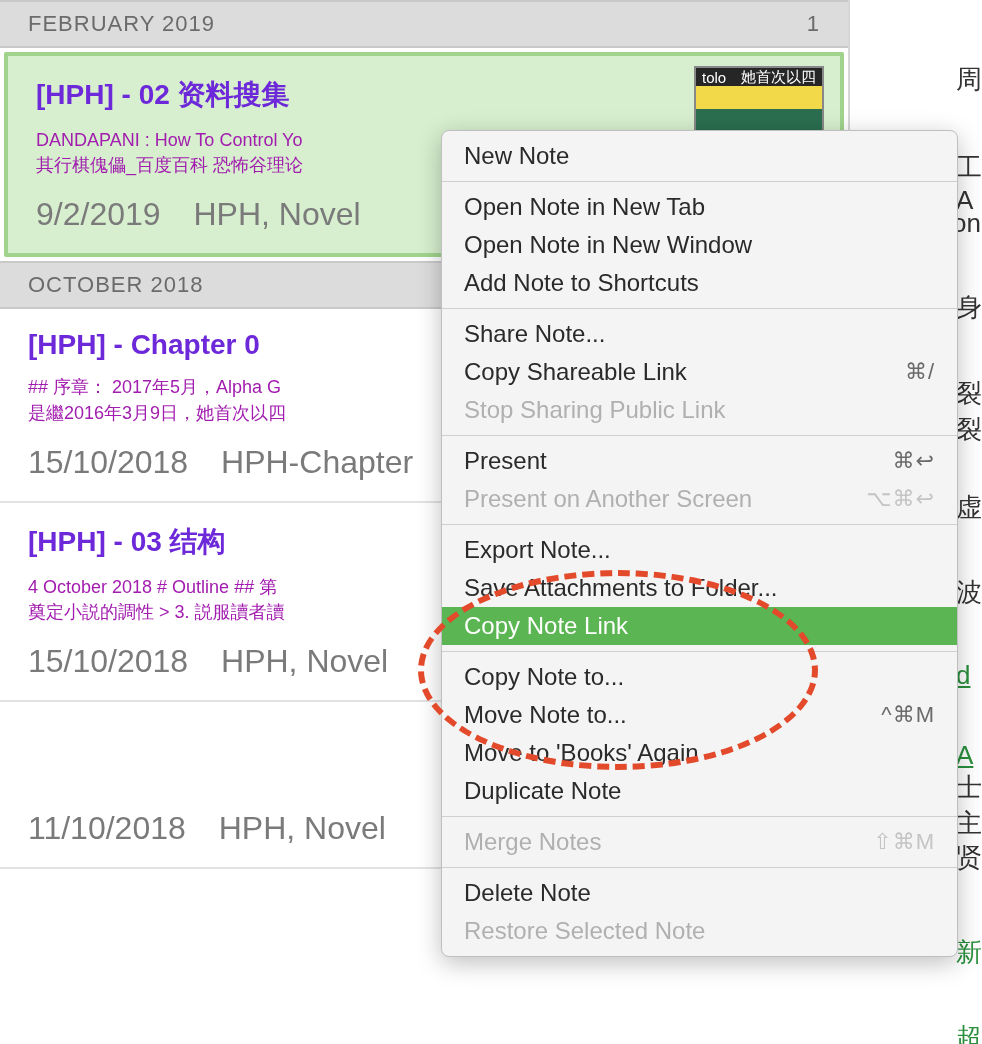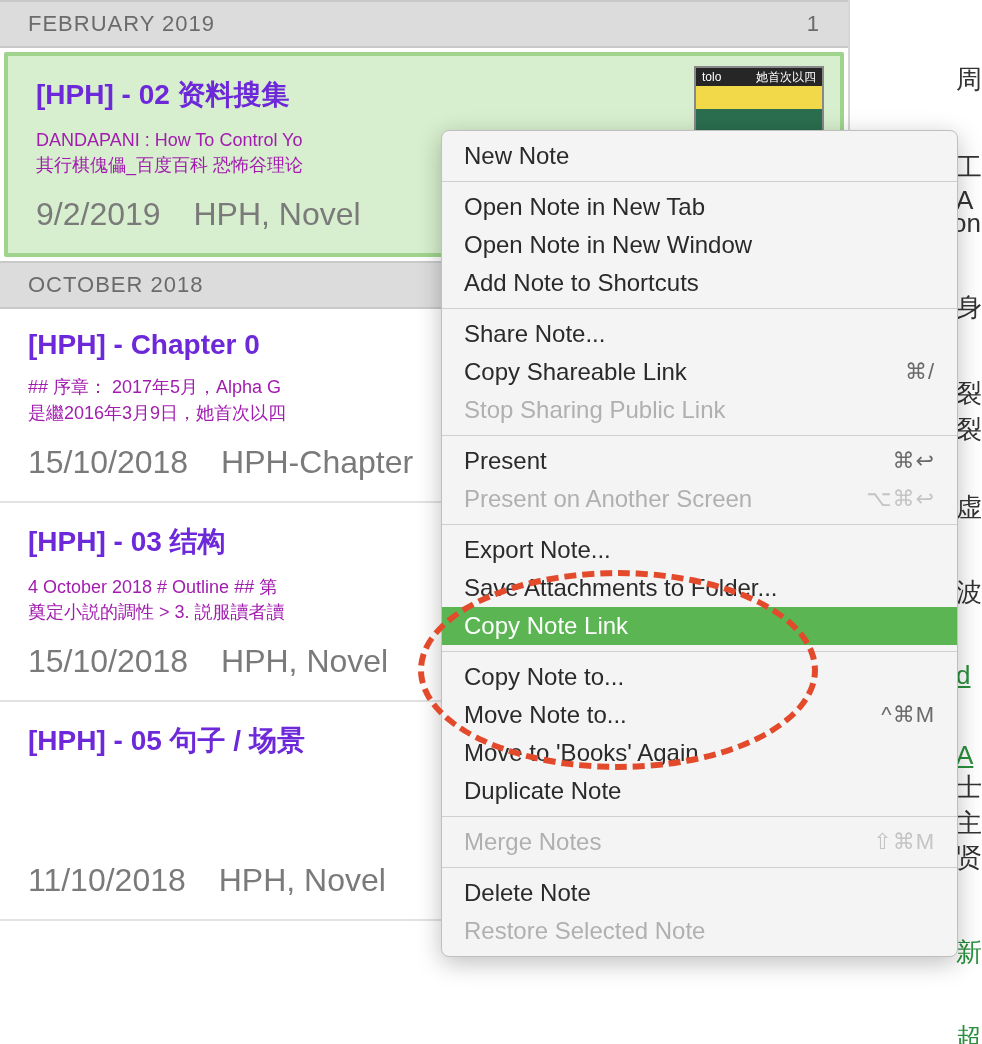--- a/index.html
+++ b/index.html
@@ -65,21 +65,21 @@
     right: 24px;
     top: 14px;
     width: 130px;
     height: 78px;
     background: linear-gradient(#f1d94a 0%, #f1d94a 55%, #2b6e4f 55%, #2b6e4f 100%);
     border: 2px solid #888;
   }
   .thumb-bar {
     position:absolute;
     top:0;left:0;right:0;height:18px;
-    background:#262626;color:#fff;font-size:12px;
+    background:#262626;color:#fff;font-size:15px;
     display:flex;align-items:center;justify-content:space-between;padding:0 6px;
   }
   .selected-wrap { position: relative; }
 
   
   .right-hints {
     position:absolute;
     left: 852px;
     top:0;
     width:130px;
@@ -185,21 +185,20 @@
     <div class="note-title">[HPH] - 03 结构</div>
     <div class="note-snippet">4 October 2018 # Outline ## 第
 奠定小説的調性 &gt; 3. 説服讀者讀</div>
     <div class="note-meta">
       <span class="date">15/10/2018</span>
       <span>HPH, Novel</span>
     </div>
   </div>
 
   <div class="note-item">
-    <div class="note-title">[HPH] - 05 句子 / 场景</div>
     <div class="note-snippet" style="min-height:70px"></div>
     <div class="note-meta">
       <span class="date">11/10/2018</span>
       <span>HPH, Novel</span>
     </div>
   </div>
 
 </div>
 
 <div class="right-hints">

